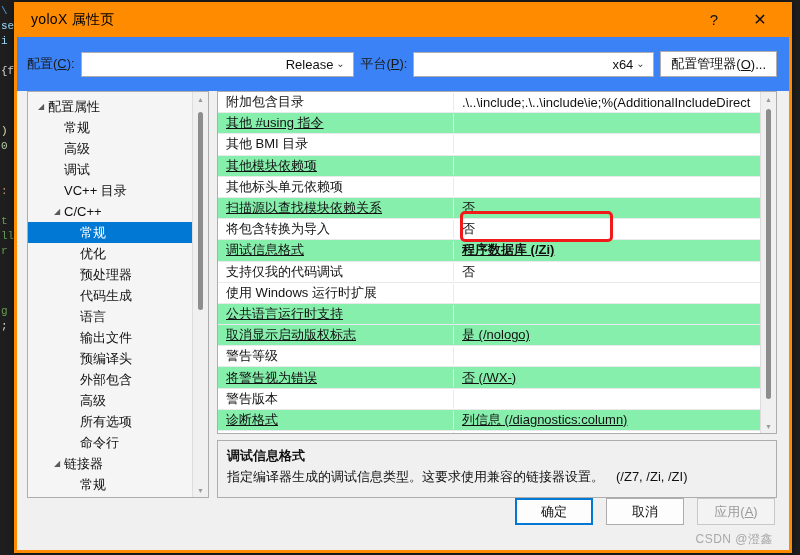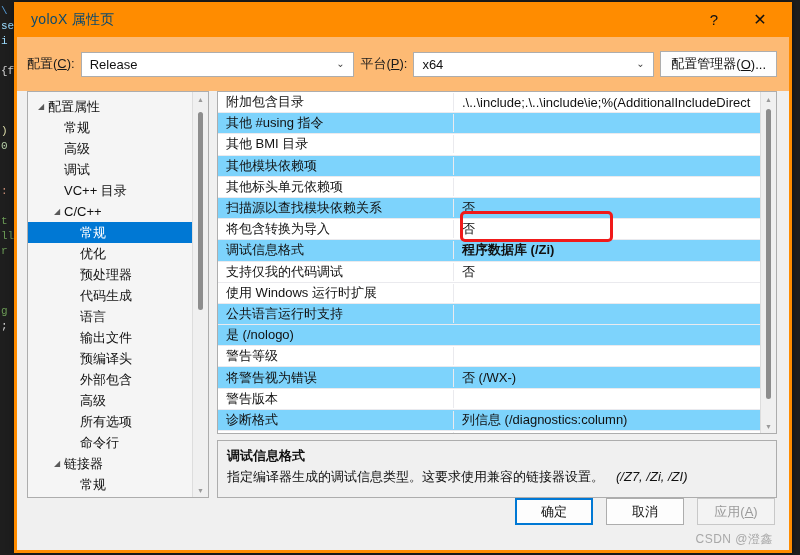--- a/index.html
+++ b/index.html
@@ -36,48 +36,48 @@
     border-top: none;
     display: flex; flex-direction: column;
     box-shadow: 0 0 6px rgba(0,0,0,.5);
   }
   #titlebar {
     height: 35px; background: #ff8c00;
     display: flex; align-items: center;
     flex: none; position: relative;
   }
   #title-text {
-    font-size: 14px; color: #0c4a6e;
+    font-size: 14px; color: #000000;
     padding-left: 14px; letter-spacing: .3px;
   }
   .win-btn {
     width: 46px; height: 35px;
     display: flex; align-items: center; justify-content: center;
     font-size: 15px; color: #111; cursor: default;
   }
   .win-btn.close { font-size: 16px; margin-right: 6px; }
   #win-controls { margin-left: auto; display: flex; }
 
   
   #configbar {
     flex: none; height: 54px;
     display: flex; align-items: center;
     padding: 0 12px 0 10px; gap: 6px;
-    background: #fdba74;
+    background: #3b82f6;
   }
   .cfg-label { font-size: 13px; color: #1a1a1a; white-space: nowrap; }
   .cfg-label u { text-decoration: underline; }
   .combo {
     height: 25px; background: #fff;
     border: 1px solid #adadad;
     display: flex; align-items: center;
     font-size: 13px; color: #111;
     padding: 0 6px 0 8px; position: relative;
   }
-  .combo .val { flex: 1; white-space: nowrap; overflow: hidden; }
+  .combo .val { flex: 1; white-space: nowrap; overflow: hidden; text-align: right; }
   .combo .chev {
     width: 14px; text-align: center; color: #444;
     font-size: 10px; line-height: 1;
   }
   #combo-config { width: 315px; }
   #combo-platform { width: 277px; }
   .push-btn {
     height: 26px; background: #fdfdfd;
     border: 1px solid #adadad; font-size: 13px; color: #111;
     padding: 0 10px; display: flex; align-items: center;
@@ -133,40 +133,40 @@
   #grid-box {
     flex: 1; border: 1px solid #adadad; background: #fff;
     display: flex; min-height: 0; overflow: hidden;
   }
   #grid-rows { flex: 1; min-width: 0; }
   .prow {
     height: 21.2px; display: flex; align-items: center;
     border-bottom: 1px solid #eaeaee;
     font-size: 13px; color: #111;
   }
-  .prow.alt { background: #7dd3fc; }
+  .prow.alt { background: #86efac; text-decoration: underline; }
   .prow .pname {
     width: 236px; flex: none; padding-left: 8px;
     white-space: nowrap; overflow: hidden;
     border-right: 1px solid #eaeaee;
   }
   .prow .pval {
     flex: 1; padding-left: 8px; white-space: nowrap;
     overflow: hidden; min-width: 0;
   }
   .prow.bold .pval { font-weight: bold; }
 
   #desc-box {
     flex: none; height: 58px; margin-top: 6px;
     border: 1px solid #adadad; background: #f0f0f0;
     padding: 6px 9px;
   }
   #desc-title { font-size: 13px; font-weight: bold; color: #111; }
   #desc-body { font-size: 13px; color: #111; margin-top: 3px; }
-  #desc-body .sw { font-style: italic; margin-left: 12px; margin-top: 48px; }
+  #desc-body .sw { margin-left: 12px; margin-top: 48px; }
 
   #btnbar {
     flex: none; height: 52px; display: flex;
     align-items: flex-start; justify-content: flex-end;
     gap: 13px; padding: 0 14px 8px 0; position: relative;
   }
   .dlg-btn {
     width: 78px; height: 27px; font-size: 13px;
     background: #fdfdfd; border: 1px solid #adadad;
     color: #111; display: flex; align-items: center;
@@ -370,20 +370,21 @@
             </div>
             <div class="prow">
               <div class="pname">使用 Windows 运行时扩展</div>
               <div class="pval"></div>
             </div>
             <div class="prow alt">
               <div class="pname">公共语言运行时支持</div>
               <div class="pval"></div>
             </div>
             <div class="prow alt">
+              <div class="pname">取消显示启动版权标志</div>
               <div class="pval">是 (/nologo)</div>
             </div>
             <div class="prow bold">
               <div class="pname">警告等级</div>
             </div>
             <div class="prow alt">
               <div class="pname">将警告视为错误</div>
               <div class="pval">否 (/WX-)</div>
             </div>
             <div class="prow">

